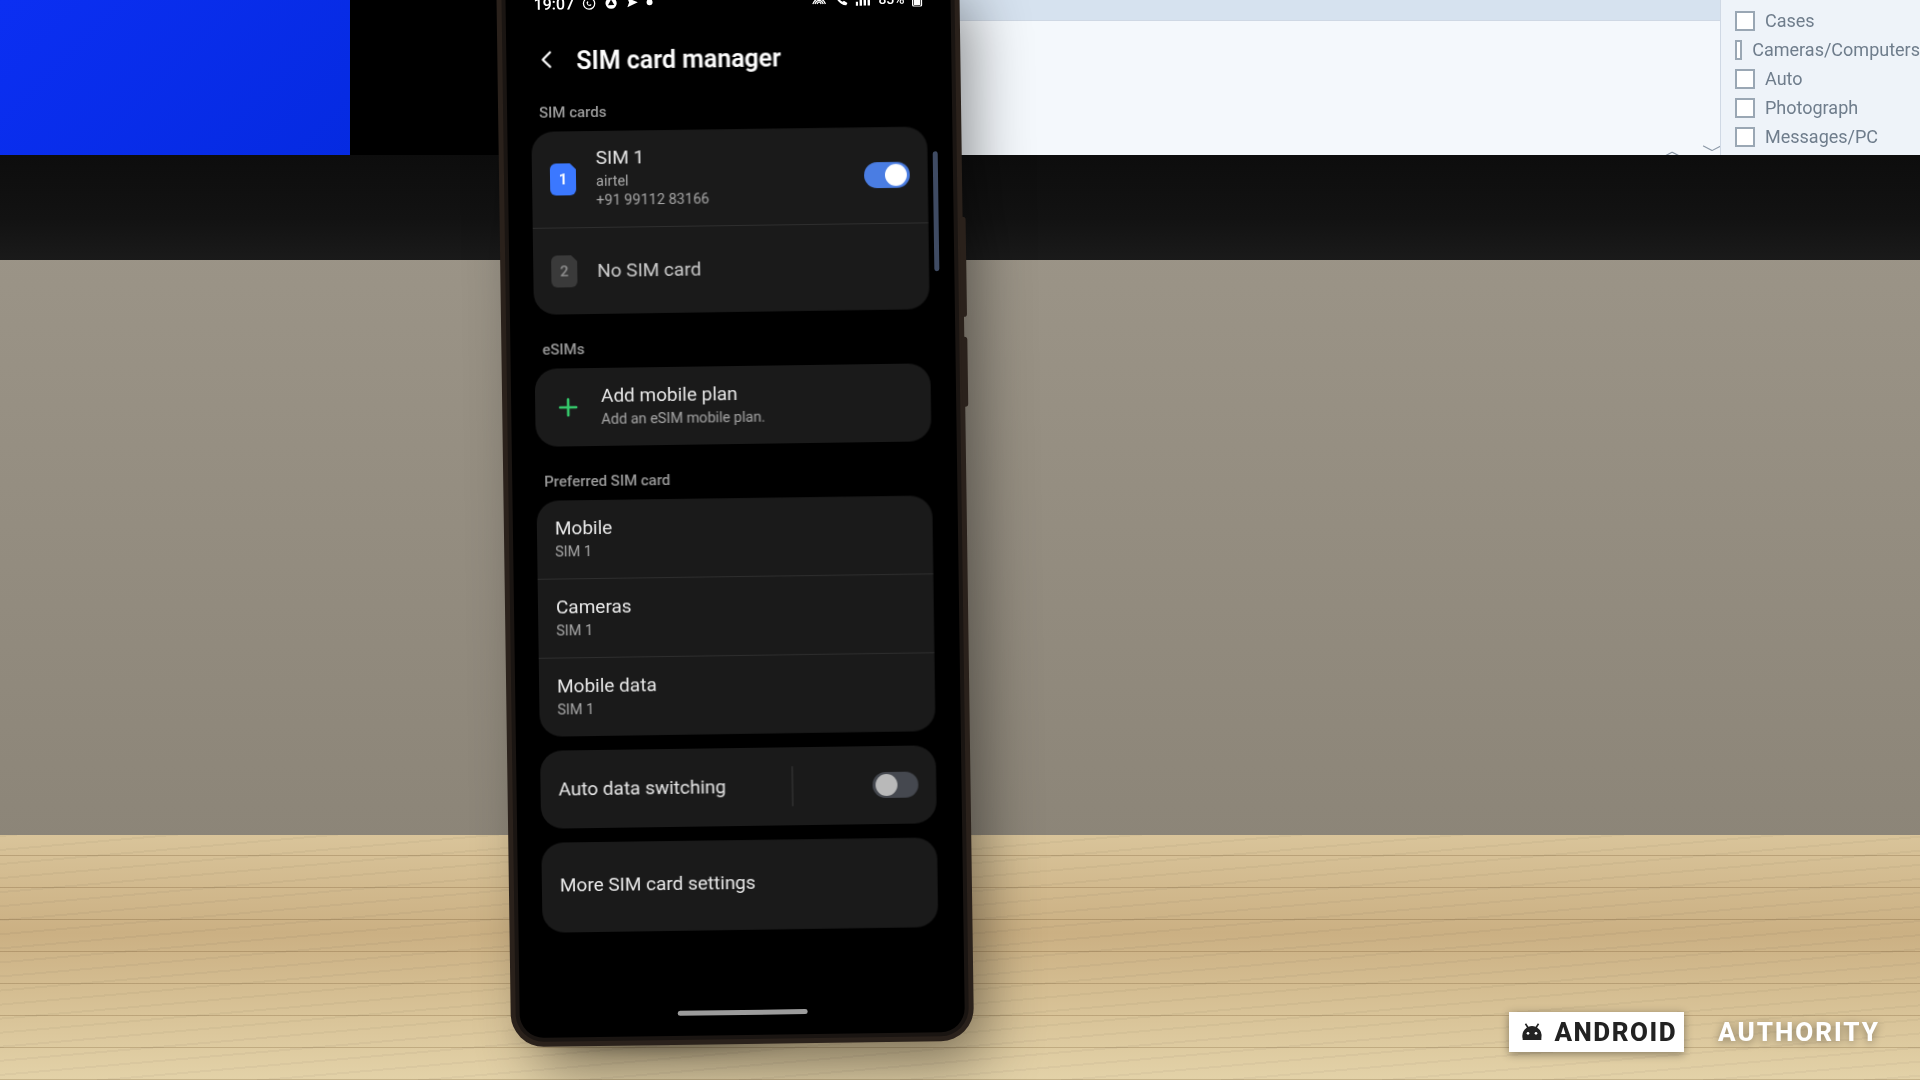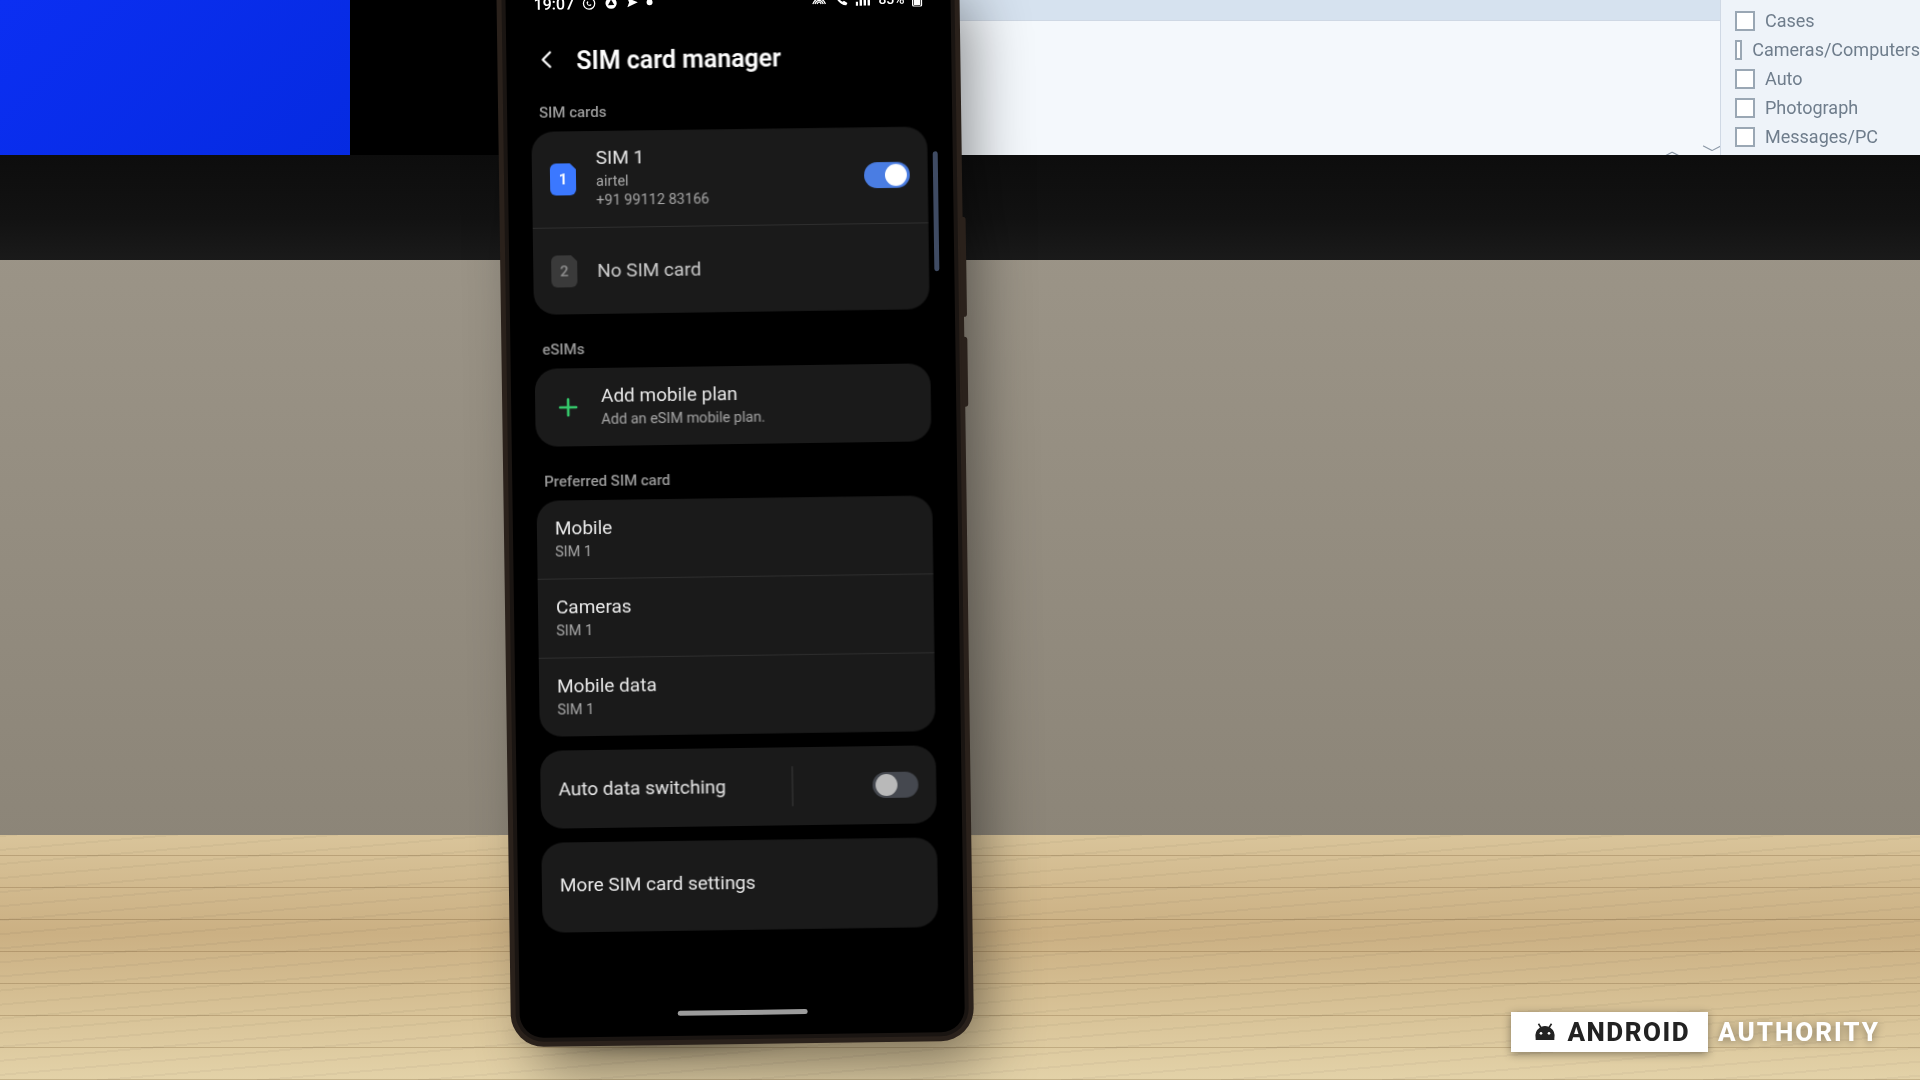--- a/index.html
+++ b/index.html
@@ -229,26 +229,26 @@
   .persp { transform: perspective(2200px) rotateY(1deg); transform-origin: left center; }
 
   
   .watermark {
     position:absolute; right:40px; bottom:28px;
     display:flex; align-items:center; gap:10px;
     filter: drop-shadow(0 2px 4px rgba(0,0,0,0.4));
   }
   .wm-badge {
     background:#fff; color:#222; font-weight:800;
-    padding:4px 18px; font-size:26px; letter-spacing:1.5px;
+    padding:4px 7px; font-size:26px; letter-spacing:1.5px;
     display:flex; align-items:center;
   }
   .wm-a { width:32px; height:32px; margin-right:6px; }
   .wm-word {
-    color:#fff; font-weight:800; font-size:26px; letter-spacing:2px;
+    color:#fff; font-weight:800; font-size:26px; letter-spacing:2px;margin-left:24px;
   }
 </style>
 </head>
 <body>
 
 <div class="scene">
 
   <div class="monitor-blue"></div>
   <div class="monitor-light">
     <div class="ml-inner"></div>

